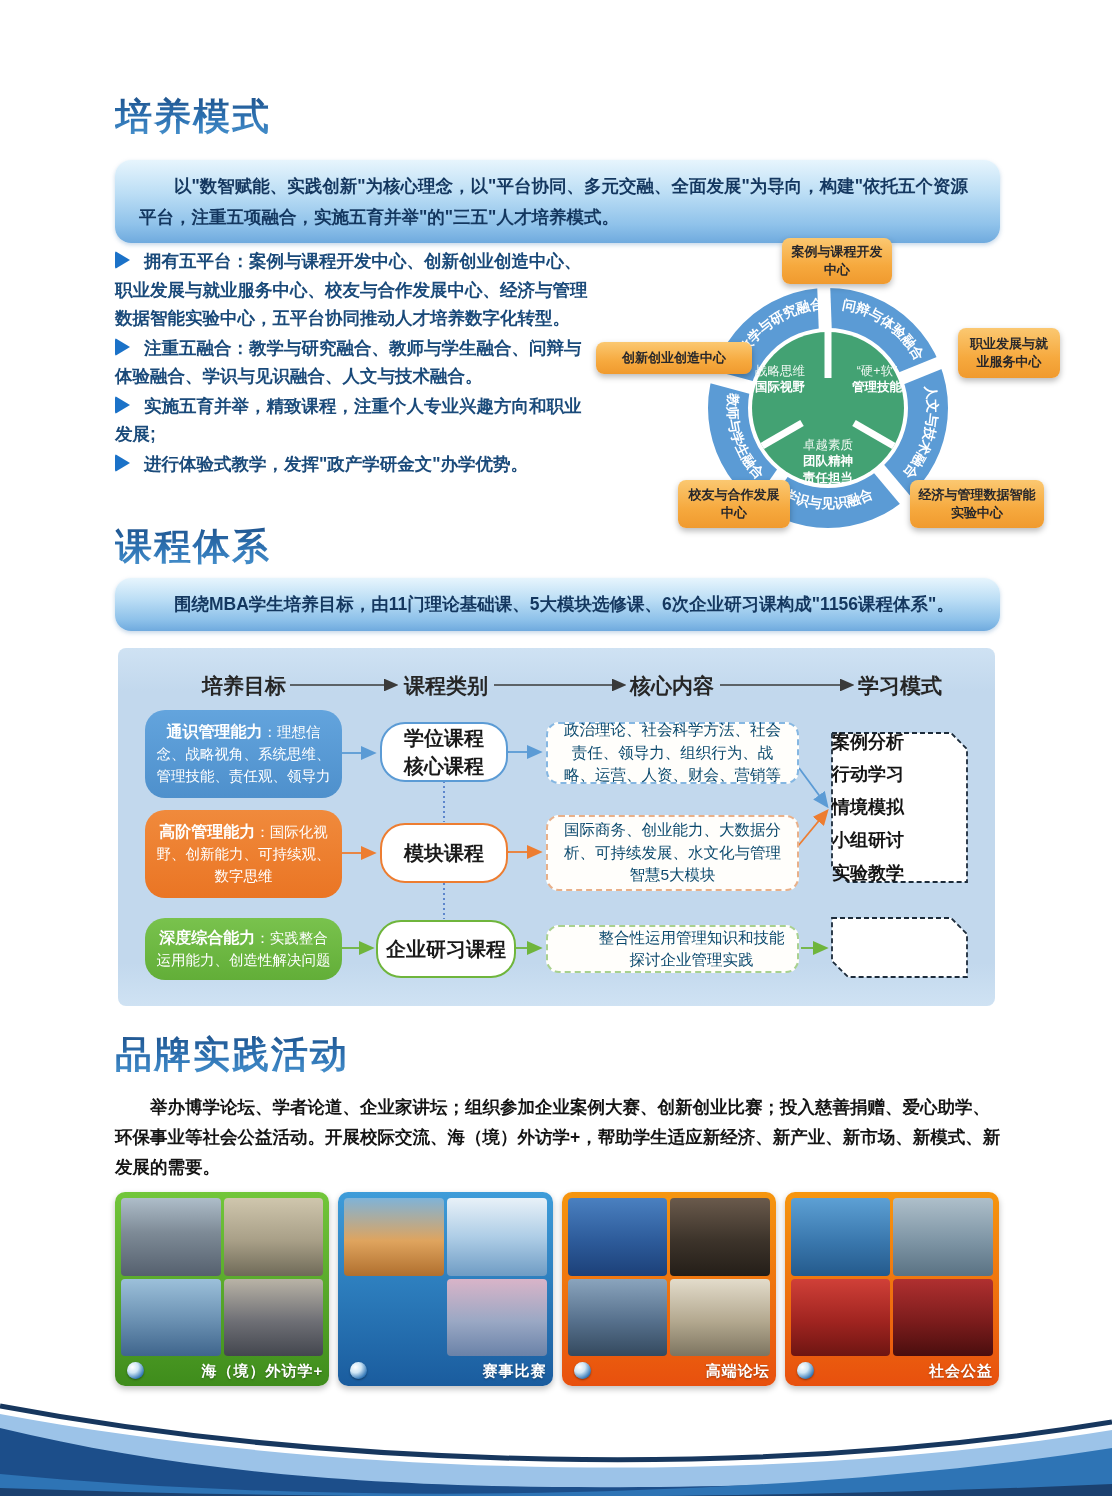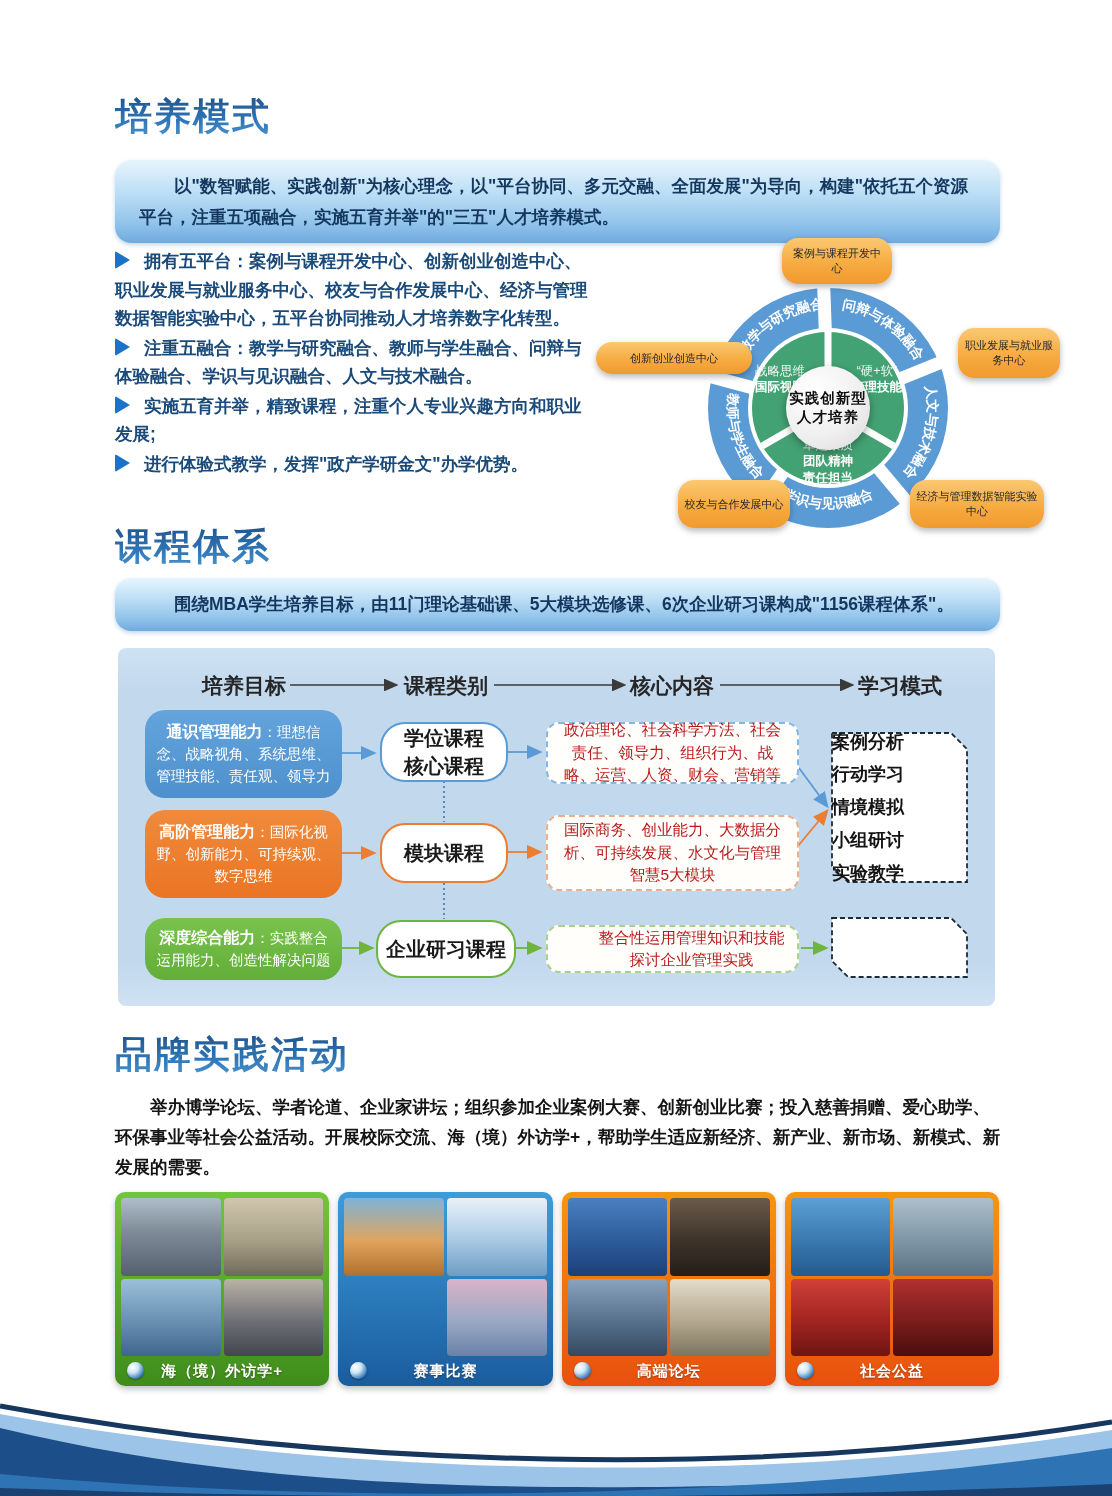--- a/index.html
+++ b/index.html
@@ -35,25 +35,25 @@
   .tri {
     display:inline-block; width:0; height:0; margin-right:14px; vertical-align:-2px;
     border-left:15px solid #1b72c8; border-top:9px solid transparent; border-bottom:9px solid transparent;
     border-radius:2px;
   }
 
   
   .diagram { position:absolute; left:596px; top:234px; width:470px; height:312px; }
   .diagram svg { position:absolute; left:0; top:0; }
   .node {
-    position:absolute; border-radius:16px; padding:4px 6px;
+    position:absolute; border-radius:8px; padding:4px 6px;
     background:linear-gradient(180deg,#fbc871 0%, #f6a93e 60%, #f09a2e 100%);
     box-shadow:0 3px 6px rgba(0,0,0,.28);
     font-family:"Liberation Serif","DejaVu Serif",serif;
-    font-weight:400; font-size:11px; line-height:1.35; color:#27272b;
+    font-weight:700; font-size:13px; line-height:1.35; color:#27272b;
     text-align:center; display:flex; align-items:center; justify-content:center;
   }
   .ring-inner-label {
     position:absolute; text-align:center; color:#eef7f0; font-size:12.5px; line-height:1.3;
     transform:translate(-50%,-50%); white-space:nowrap;
   }
   .ring-inner-label .b { font-weight:700; color:#ffffff; }
   .hub {
     position:absolute; left:50%; top:50%; width:84px; height:84px; border-radius:50%;
     background:radial-gradient(circle at 35% 30%, #ffffff 0%, #f0f0f0 55%, #d9d9d9 100%);
@@ -85,21 +85,21 @@
     position:absolute; left:262px; width:128px; background:#ffffff; border-radius:25px;
     display:flex; flex-direction:column; align-items:center; justify-content:center;
     font-size:20px; font-weight:600; color:#1a1a1a; line-height:1.4; white-space:nowrap;
   }
   .cb-blue  { border:2px solid #5b9bd5; }
   .cb-orange{ border:2px solid #ed7d31; }
   .cb-green { border:2px solid #6fb53c; }
   .content-box {
     position:absolute; left:428px; width:253px; background:#fffefb; border-radius:13px;
     display:flex; align-items:center; justify-content:center; text-align:center;
-    font-size:15.5px; color:#b91c1c; line-height:1.45; padding:4px 10px; font-weight:500;
+    font-size:15.5px; color:#0c4a6e; line-height:1.45; padding:4px 10px; font-weight:500;
   }
   .ct-blue  { border:2px dashed #85b7e2; }
   .ct-orange{ border:2px dashed #e9b089; }
   .ct-green { border:2px dashed #a9d18e; }
   .mode-lines {
     position:absolute; left:714px; width:114px; display:flex; flex-direction:column;
     align-items:flex-start; justify-content:center; font-size:18px; color:#141414; font-weight:600;
   }
   .mode-lines div { line-height:1.82; white-space:nowrap; }
 
@@ -114,21 +114,21 @@
   .card {
     width:216px; height:194px; border-radius:10px; padding:6px 6px 0 6px;
     display:flex; flex-direction:column; box-shadow:0 3px 6px rgba(0,0,0,.25);
   }
   .card-green { background:linear-gradient(180deg,#72c63a,#3f8c1c); }
   .card-blue  { background:linear-gradient(180deg,#3e9cd9,#1a5c9e); }
   .card-orange{ background:linear-gradient(180deg,#f6960f,#e8500e); }
   .photos { display:grid; grid-template-columns:1fr 1fr; grid-template-rows:1fr 1fr; gap:3px; flex:1; }
   .photos div { border-radius:4px; }
   .card-label {
-    height:30px; display:flex; align-items:center; justify-content:center; position:relative;
+    height:30px; display:flex; align-items:center; justify-content:flex-end; position:relative;
     color:#ffffff; font-weight:700; font-size:15px; letter-spacing:1px;
     text-shadow:0 1px 2px rgba(0,0,0,.35);
   }
   .globe {
     position:absolute; left:6px; top:6px; width:17px; height:17px; border-radius:50%;
     background:radial-gradient(circle at 32% 30%, #ffffff 0%, #cfe6f5 35%, #2e74b5 75%, #17375e 100%);
     box-shadow:0 1px 2px rgba(0,0,0,.4);
   }
   
   .ph-a1{background:linear-gradient(180deg,#aebdc9 0%,#7d8a96 45%,#55606e 100%);}
@@ -207,24 +207,20 @@
   <div class="ring-inner-label" style="left:281px; top:145px;">
     <div>“硬+软”</div>
     <div class="b">管理技能</div>
   </div>
   <div class="ring-inner-label" style="left:232px; top:227px;">
     <div>卓越素质</div>
     <div class="b">团队精神</div>
     <div class="b">责任担当</div>
   </div>
 
-  <div class="hub" style="transform:translate(-50%,-50%); left:232px; top:174px;">
-    <div>实践创新型</div>
-    <div>人才培养</div>
-  </div>
 
   <div class="node" style="left:186px; top:4px;  width:110px; height:46px;">案例与课程开发中心</div>
   <div class="node" style="left:0px;   top:108px; width:156px; height:32px;">创新创业创造中心</div>
   <div class="node" style="left:362px; top:94px; width:102px; height:50px;">职业发展与就业服务中心</div>
   <div class="node" style="left:82px;  top:246px; width:112px; height:48px;">校友与合作发展中心</div>
   <div class="node" style="left:314px; top:246px; width:134px; height:48px;">经济与管理数据智能实验中心</div>
 </div>
 
 <h1 class="sec-title" style="top:522px;">课程体系</h1>
 

